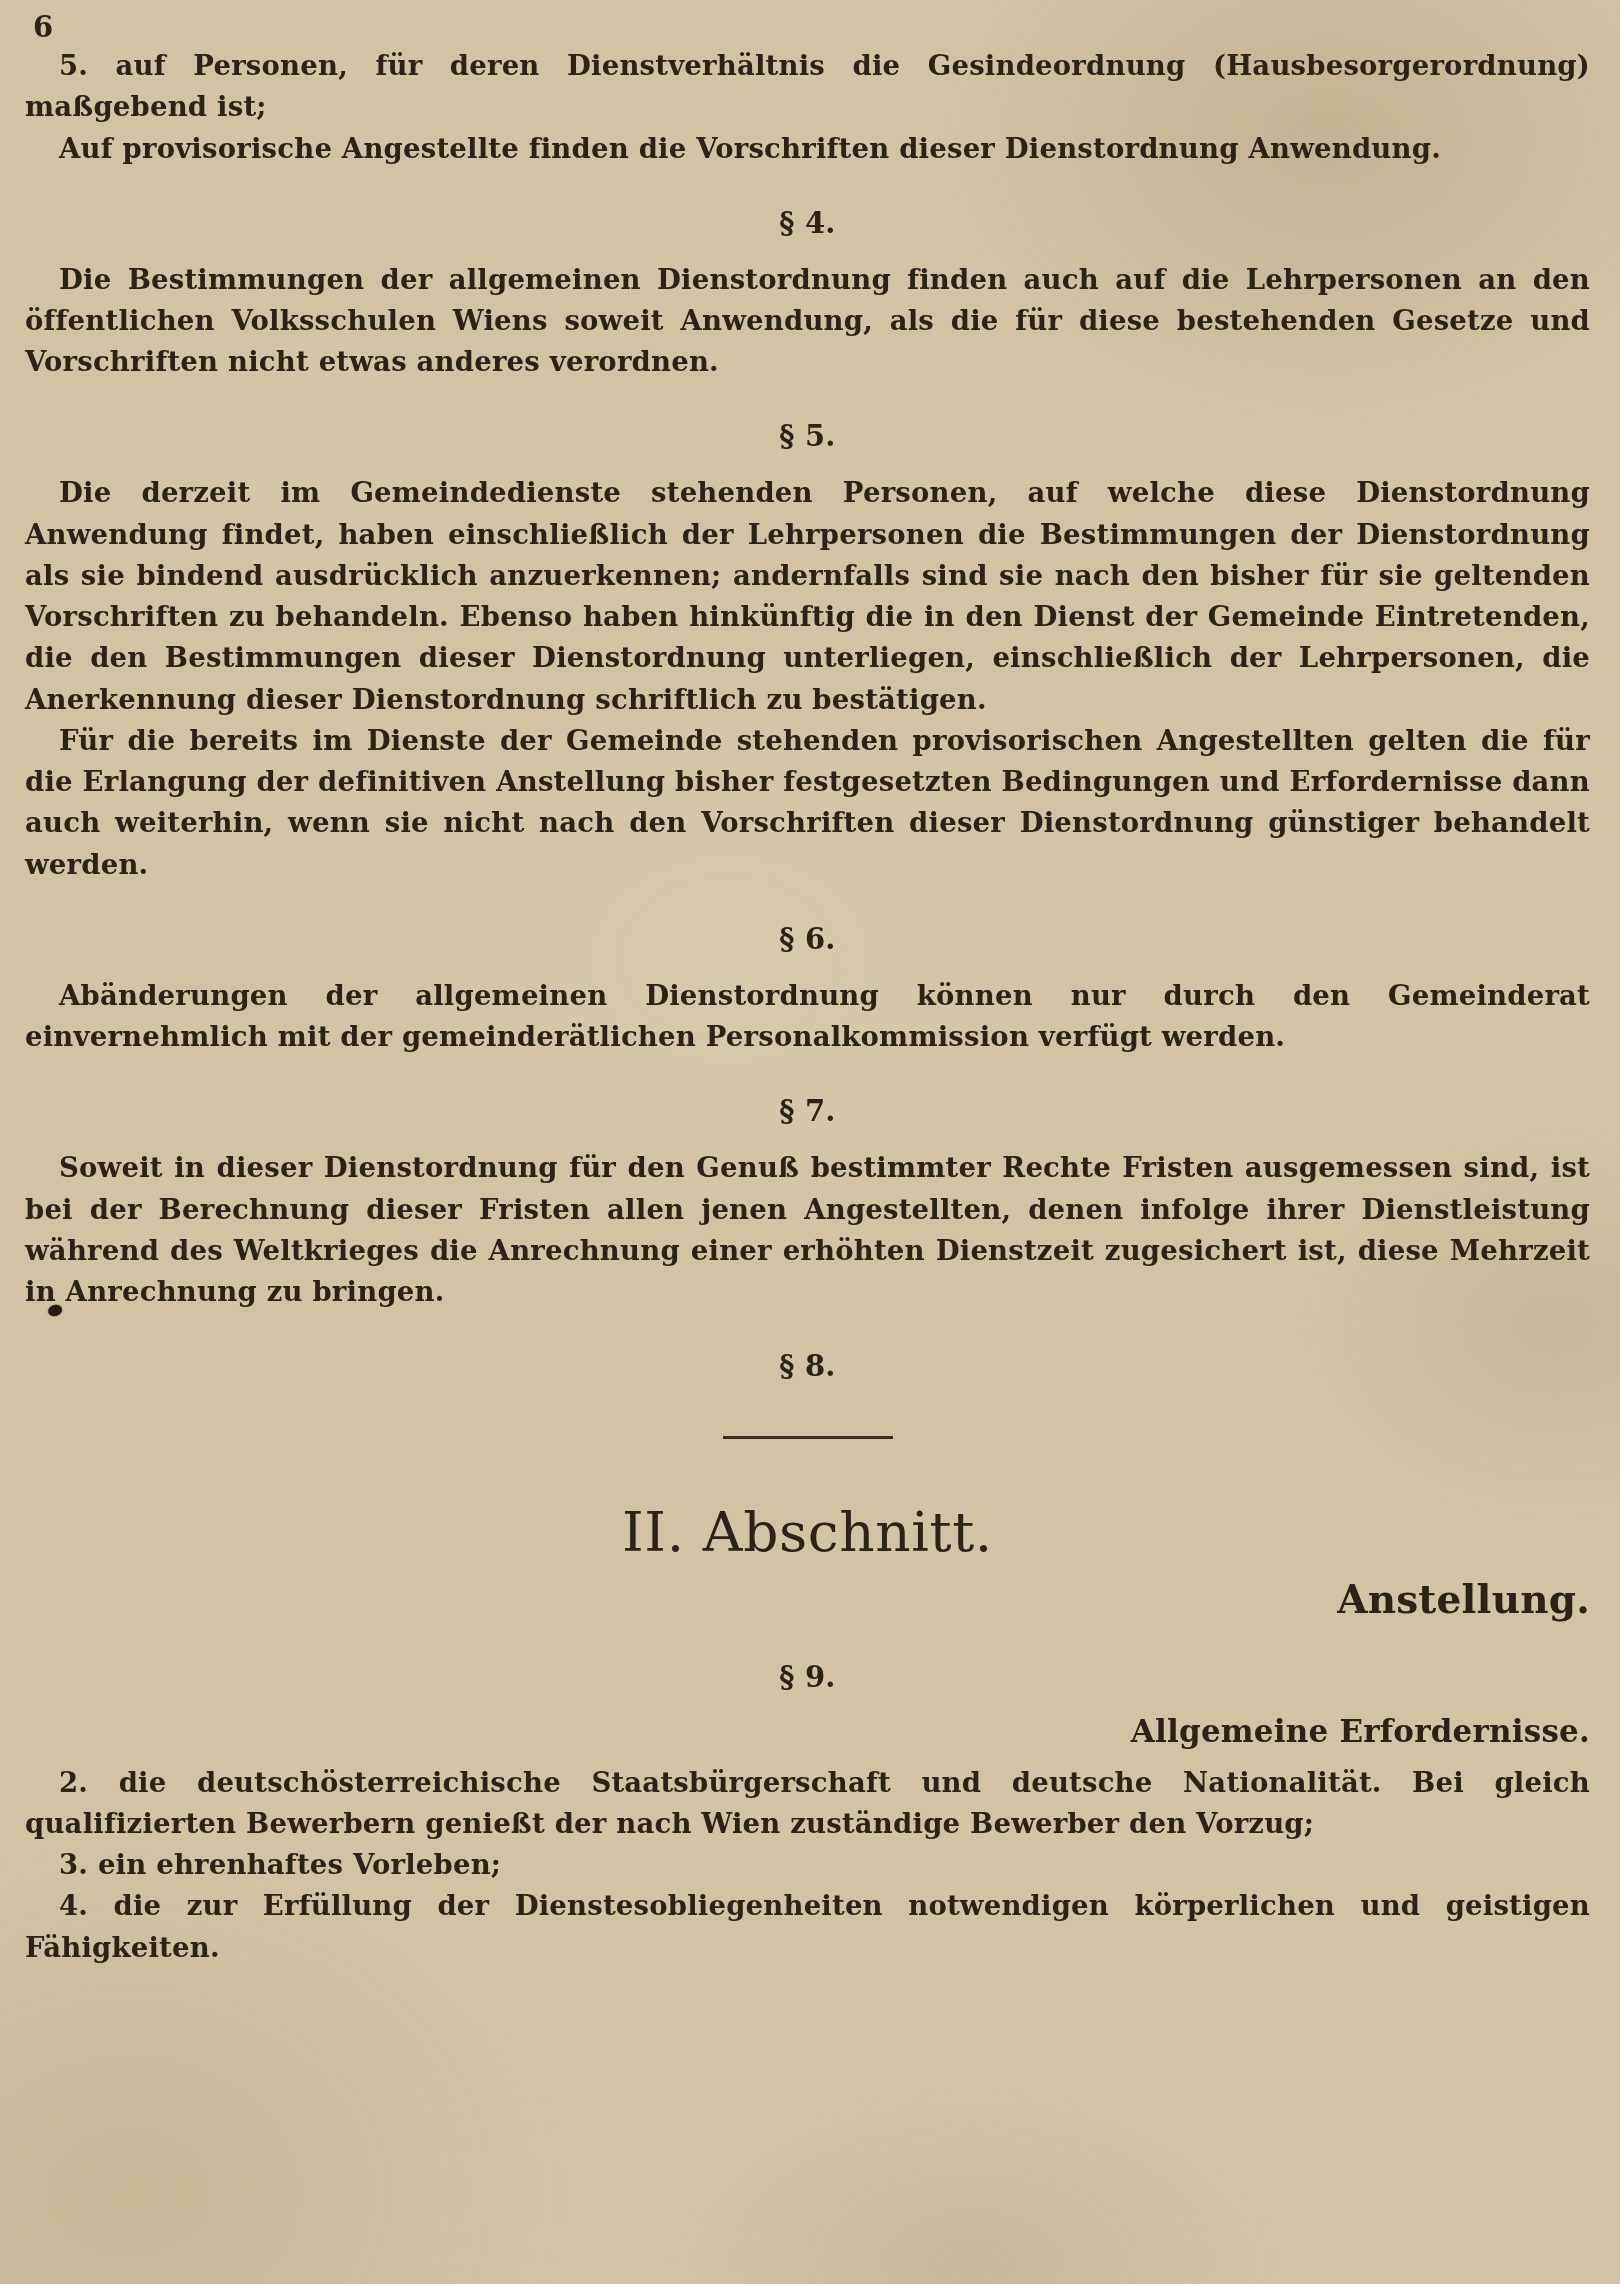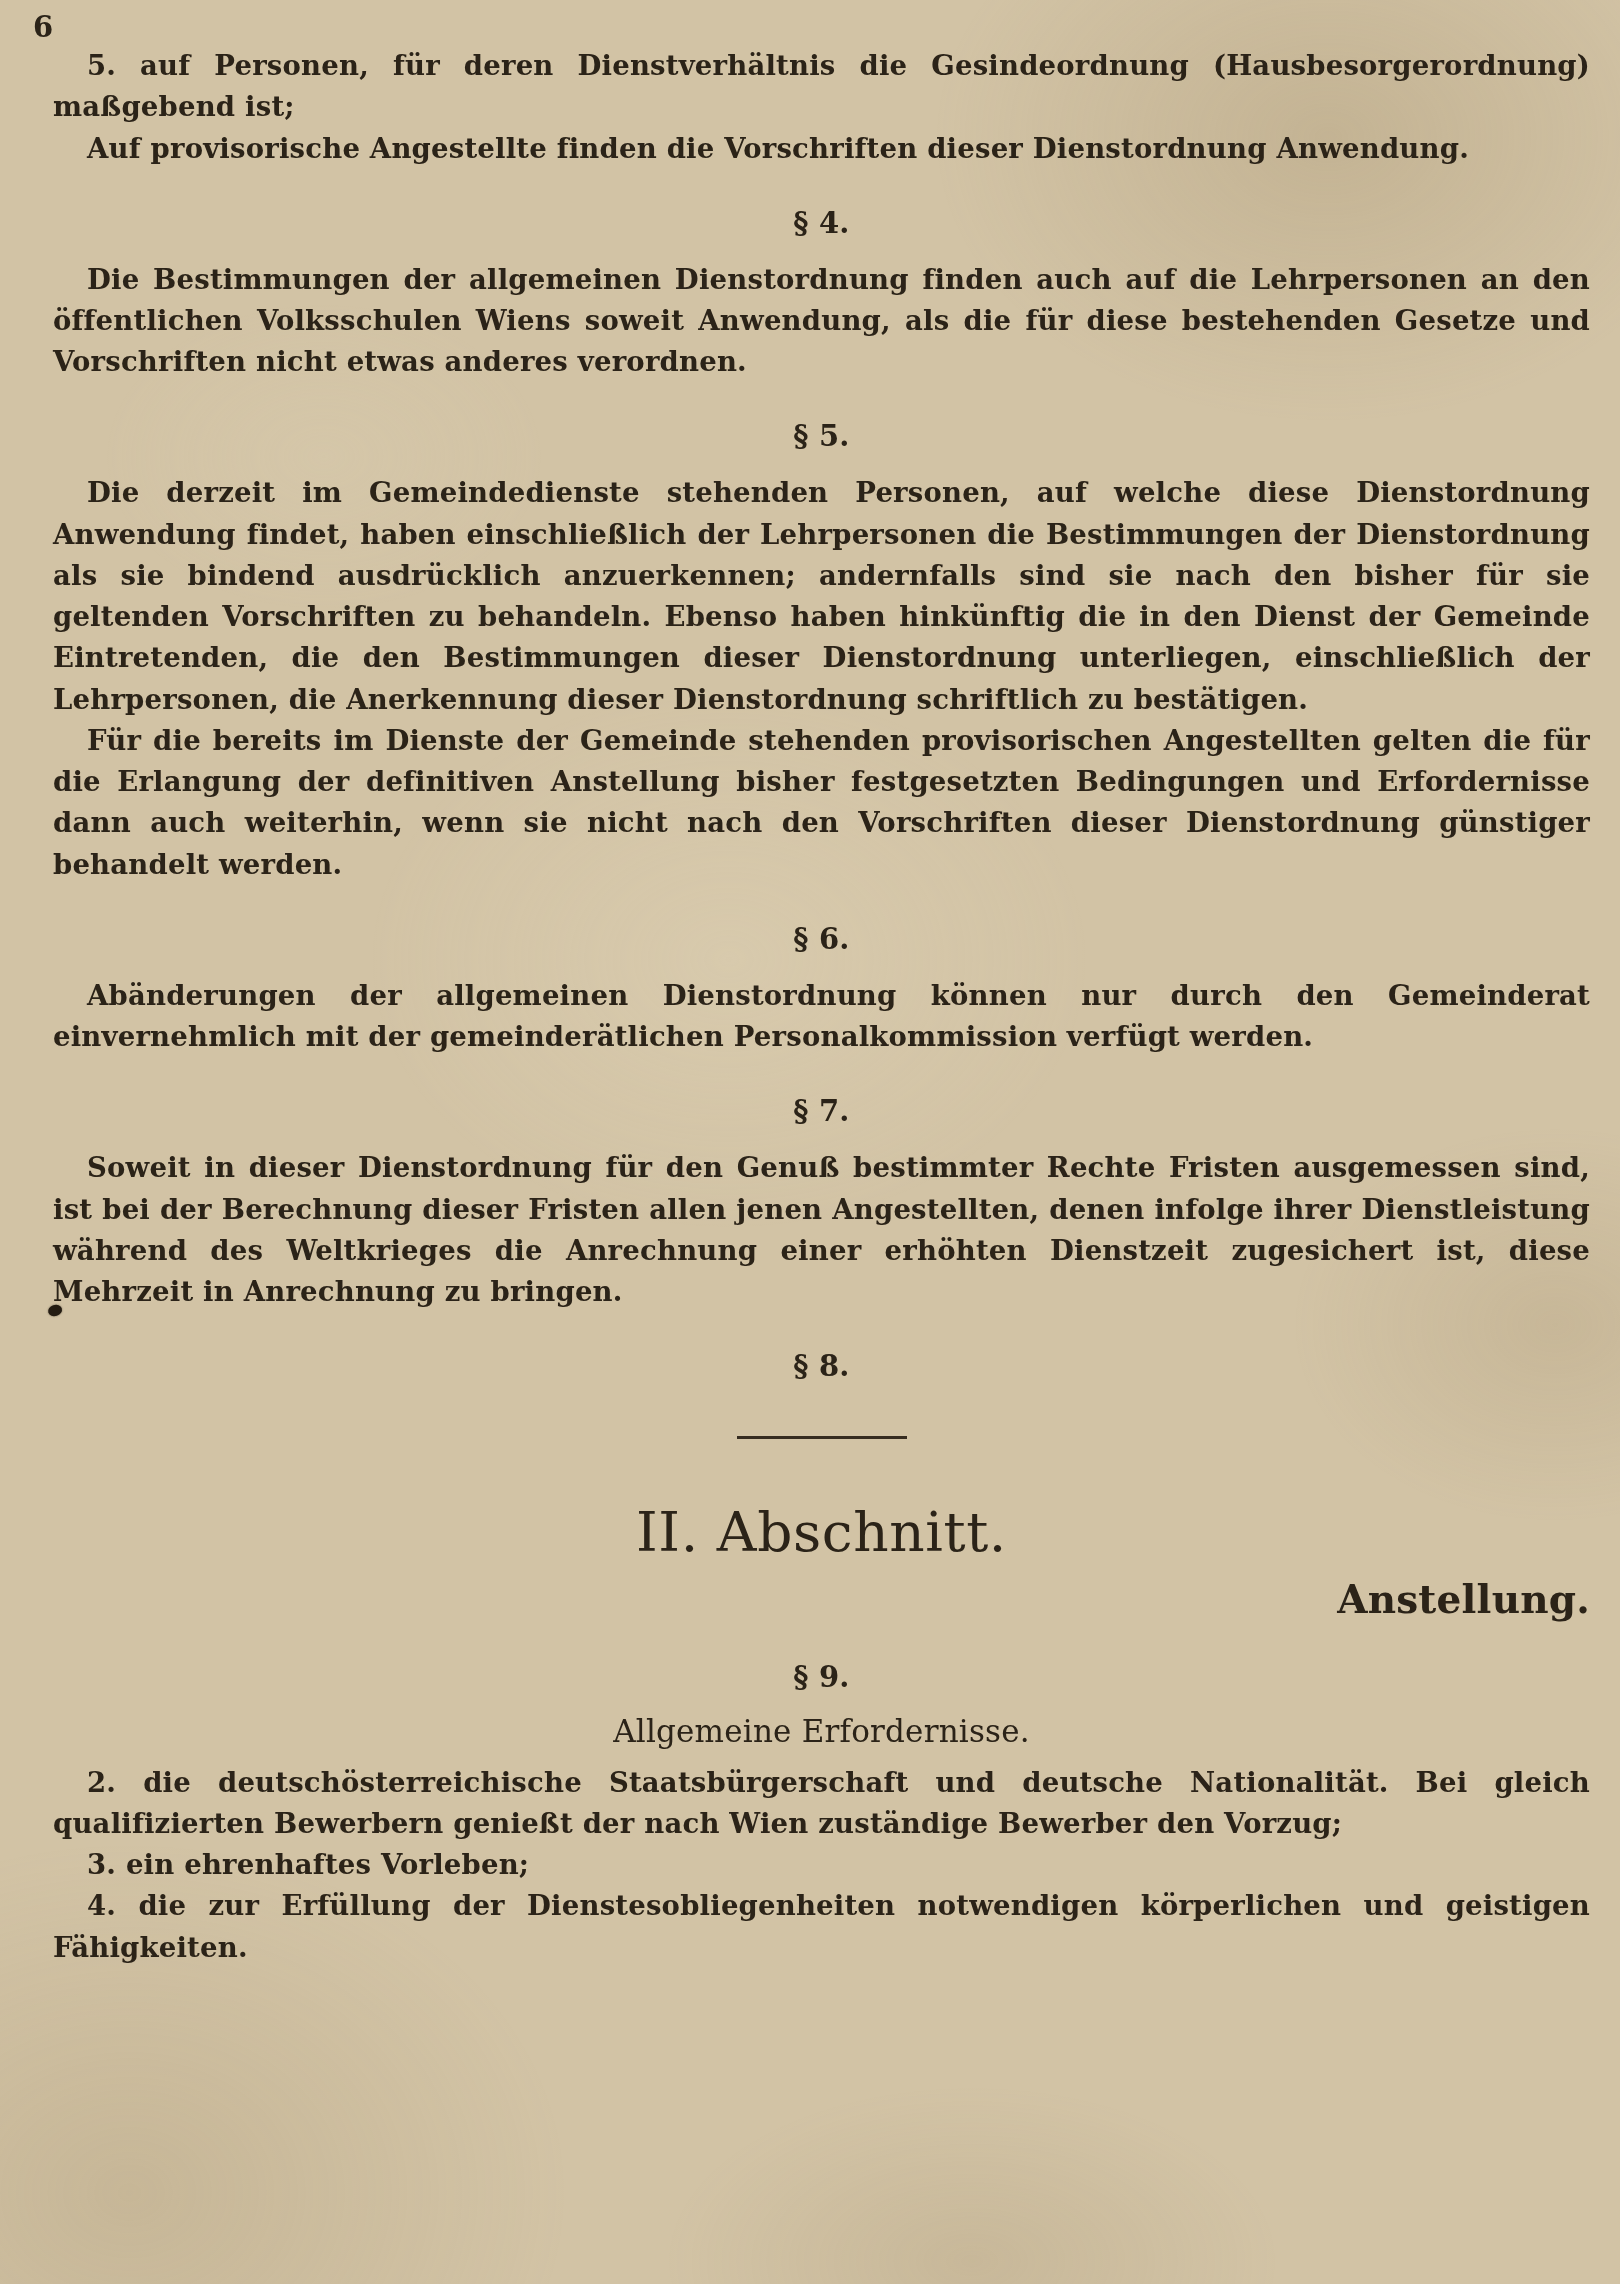--- a/index.html
+++ b/index.html
@@ -23,21 +23,21 @@
       radial-gradient(ellipse 438px 250px at 60% 99%, rgba(146,126,92,0.16),  transparent 70%);
   }
   .page-number {
     position: absolute;
     top: 10px;
     left: 33px;
     font-size: 29px;
     font-weight: bold;
   }
   .doc {
-    padding: 45px 31px 0 53px;
+    padding: 45px 31px 0 25px;
     font-size: 27.5px;
     line-height: 1.5;
     font-weight: 600;
     letter-spacing: 0.2px;
     text-align: justify;
   }
   .doc p {
     margin: 0;
     text-indent: 34px;
   }
@@ -59,22 +59,22 @@
   }
   .sub-title {
     font-size: 39px;
     font-weight: bold;
     text-align: right;
     margin: 11.3px 0 5px 0;
     line-height: 1.2;
   }
   .sub-head {
     font-size: 31px;
-    font-weight: normal;
-    text-align: center;
+    font-weight: bold;
+    text-align: right;
     margin: 16.3px 0 11.3px 0;
     line-height: 1.2;
   }
   .divider {
     width: 170px;
     height: 0;
     border-top: 3.1px solid #362c20;
     margin: 50px auto 7.5px auto;
   }
   .ink-spot {

